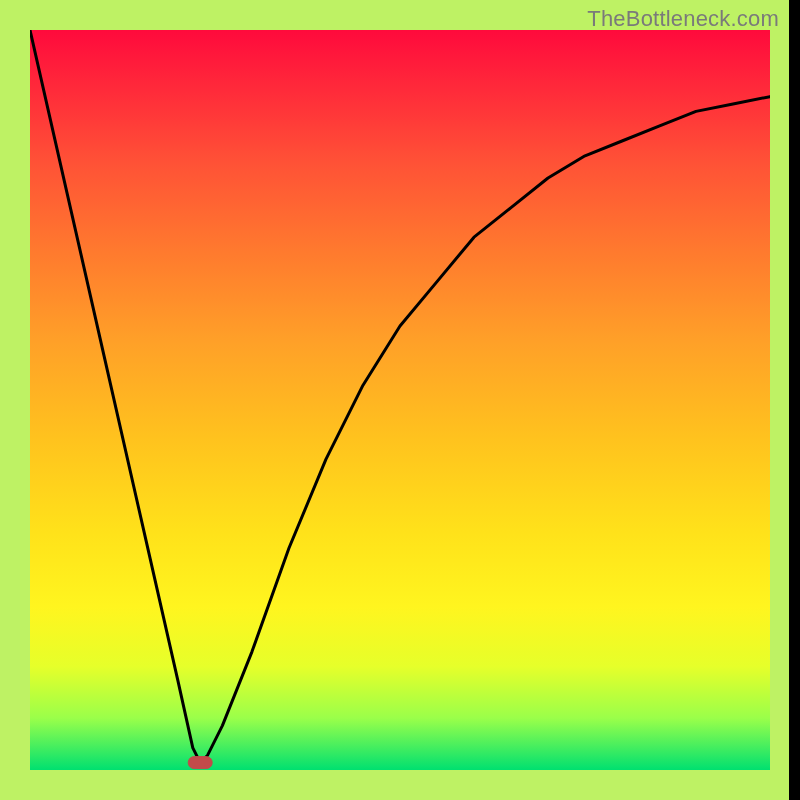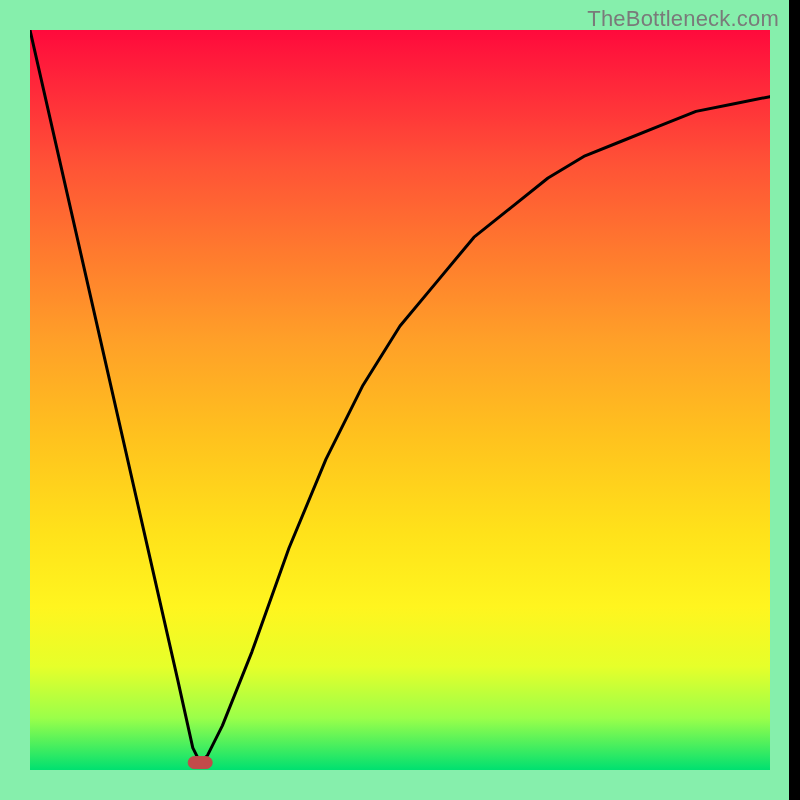--- a/index.html
+++ b/index.html
@@ -1,21 +1,21 @@
 <!DOCTYPE html>
 <html><head>
 <meta charset="utf-8">
 <style>
   * { margin: 0; padding: 0; box-sizing: border-box; }
   html, body { width: 800px; height: 800px; overflow: hidden; background: #000; }
   .frame {
     position: relative;
     width: 789px;
     height: 800px;
-    background: #86efac;
+    background: #bef264;
   }
   .plot-area {
     position: absolute;
     left: 30px;
     top: 30px;
     width: 740px;
     height: 740px;
     
     background: linear-gradient(
       to bottom,

